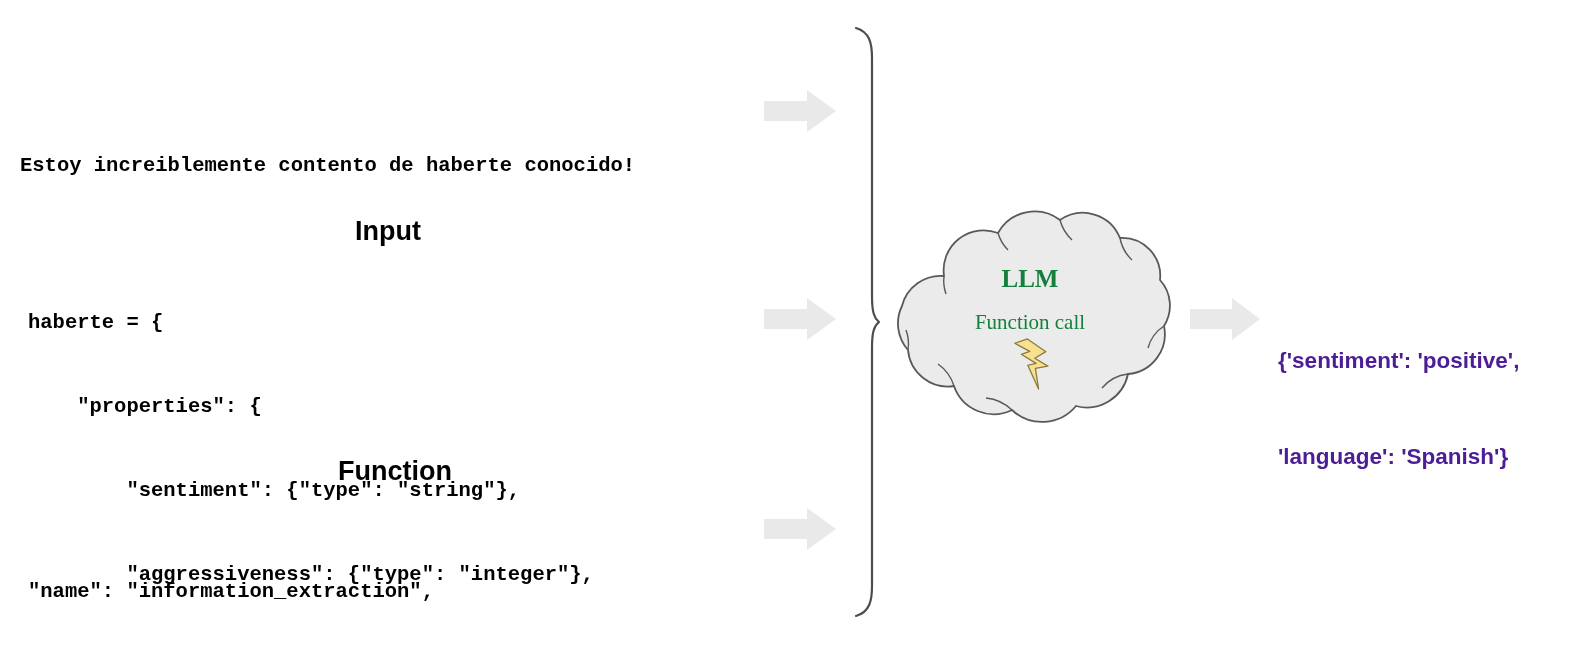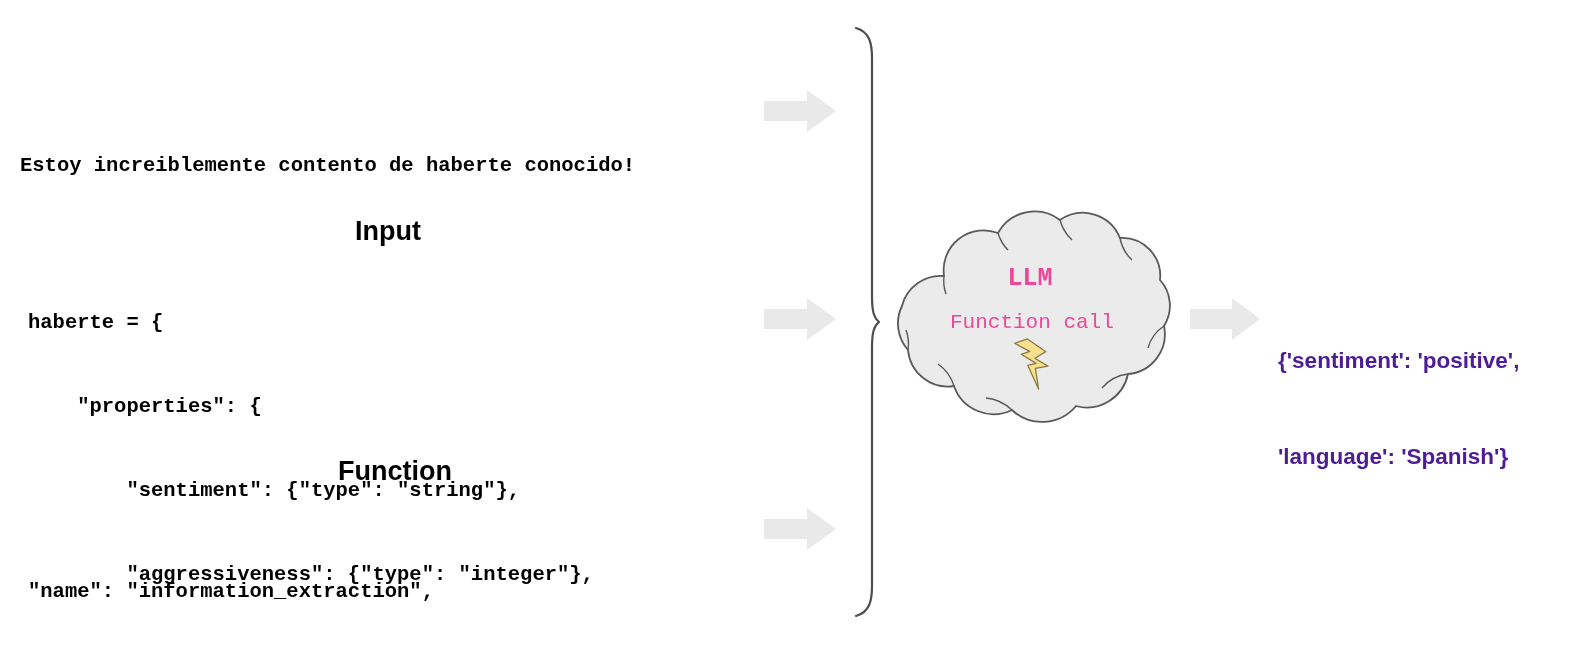--- a/index.html
+++ b/index.html
@@ -83,22 +83,22 @@
   
   .cloud-wrap {
     position: absolute;
   }
   .cloud-wrap svg { display: block; }
 
   .cloud-label {
     position: absolute;
     text-align: center;
     white-space: nowrap;
-    font-family: Liberation Mono, monospace;
-    color: #ec4899;
+    font-family: Liberation Serif, serif;
+    color: #15803d;
   }
   .cloud-title {
     font-weight: bold;
     font-size: 25px;
     line-height: 1;
   }
   .cloud-sub {
     font-weight: normal;
     font-size: 21px;
     line-height: 1;

